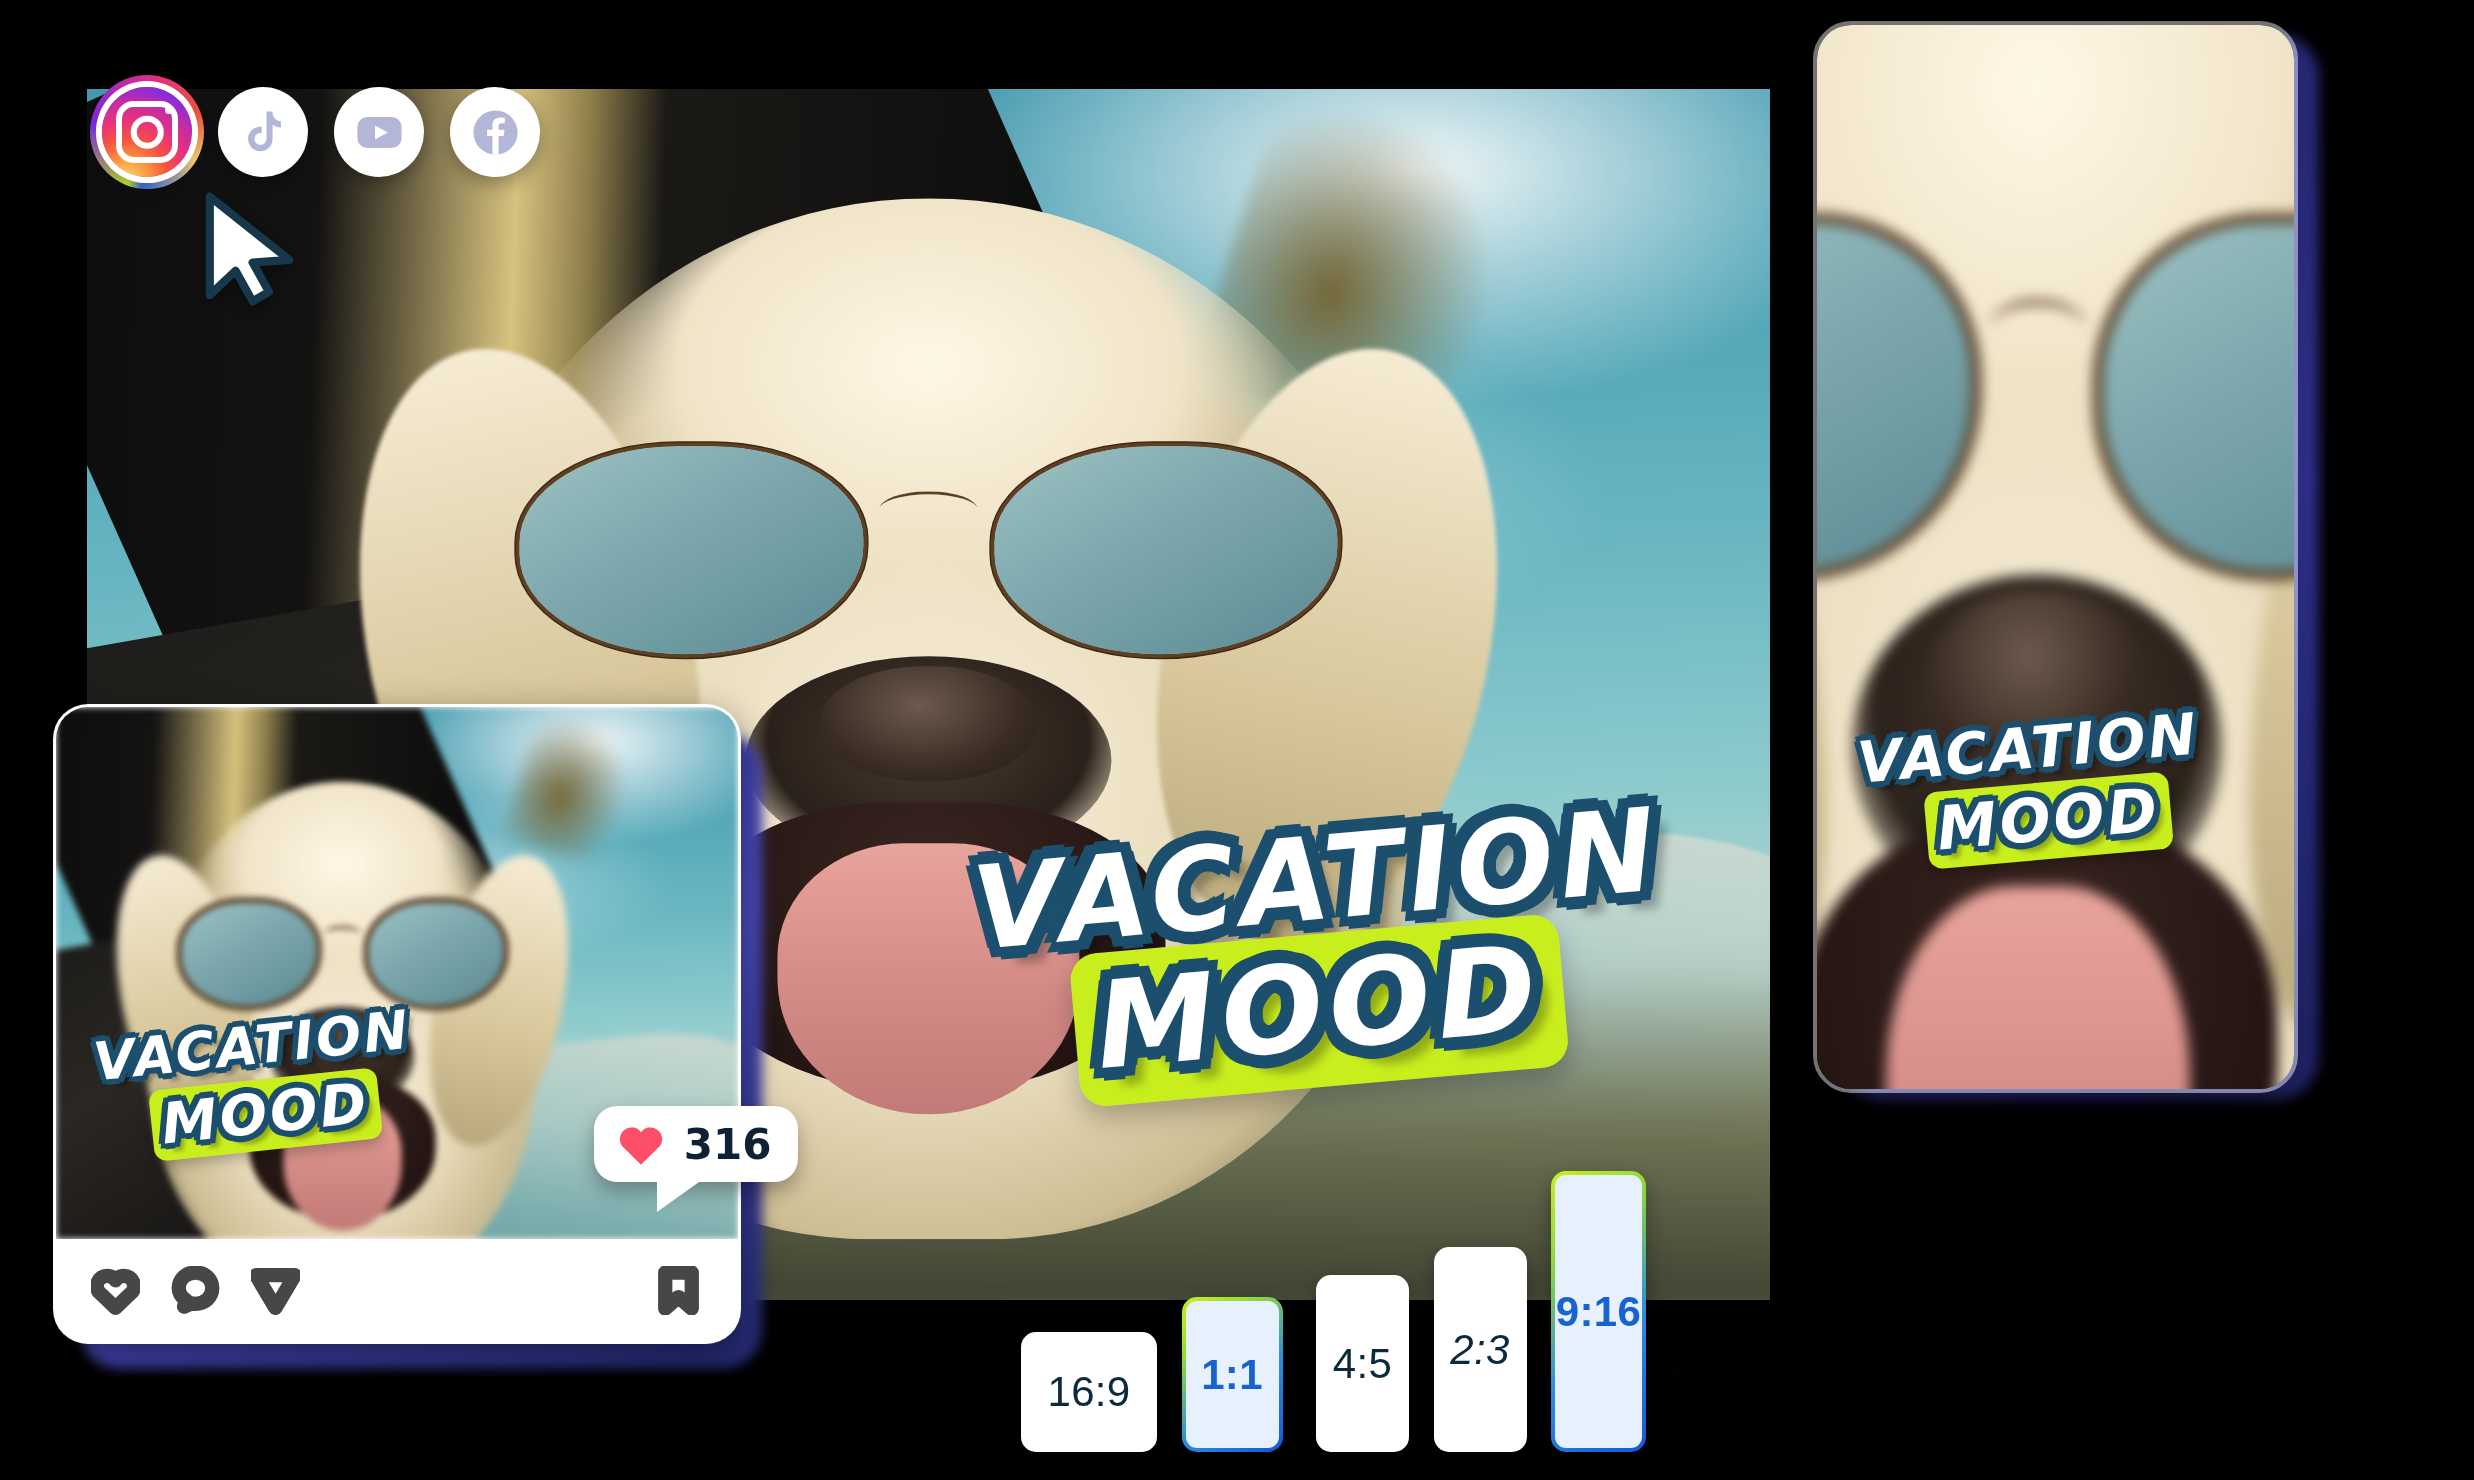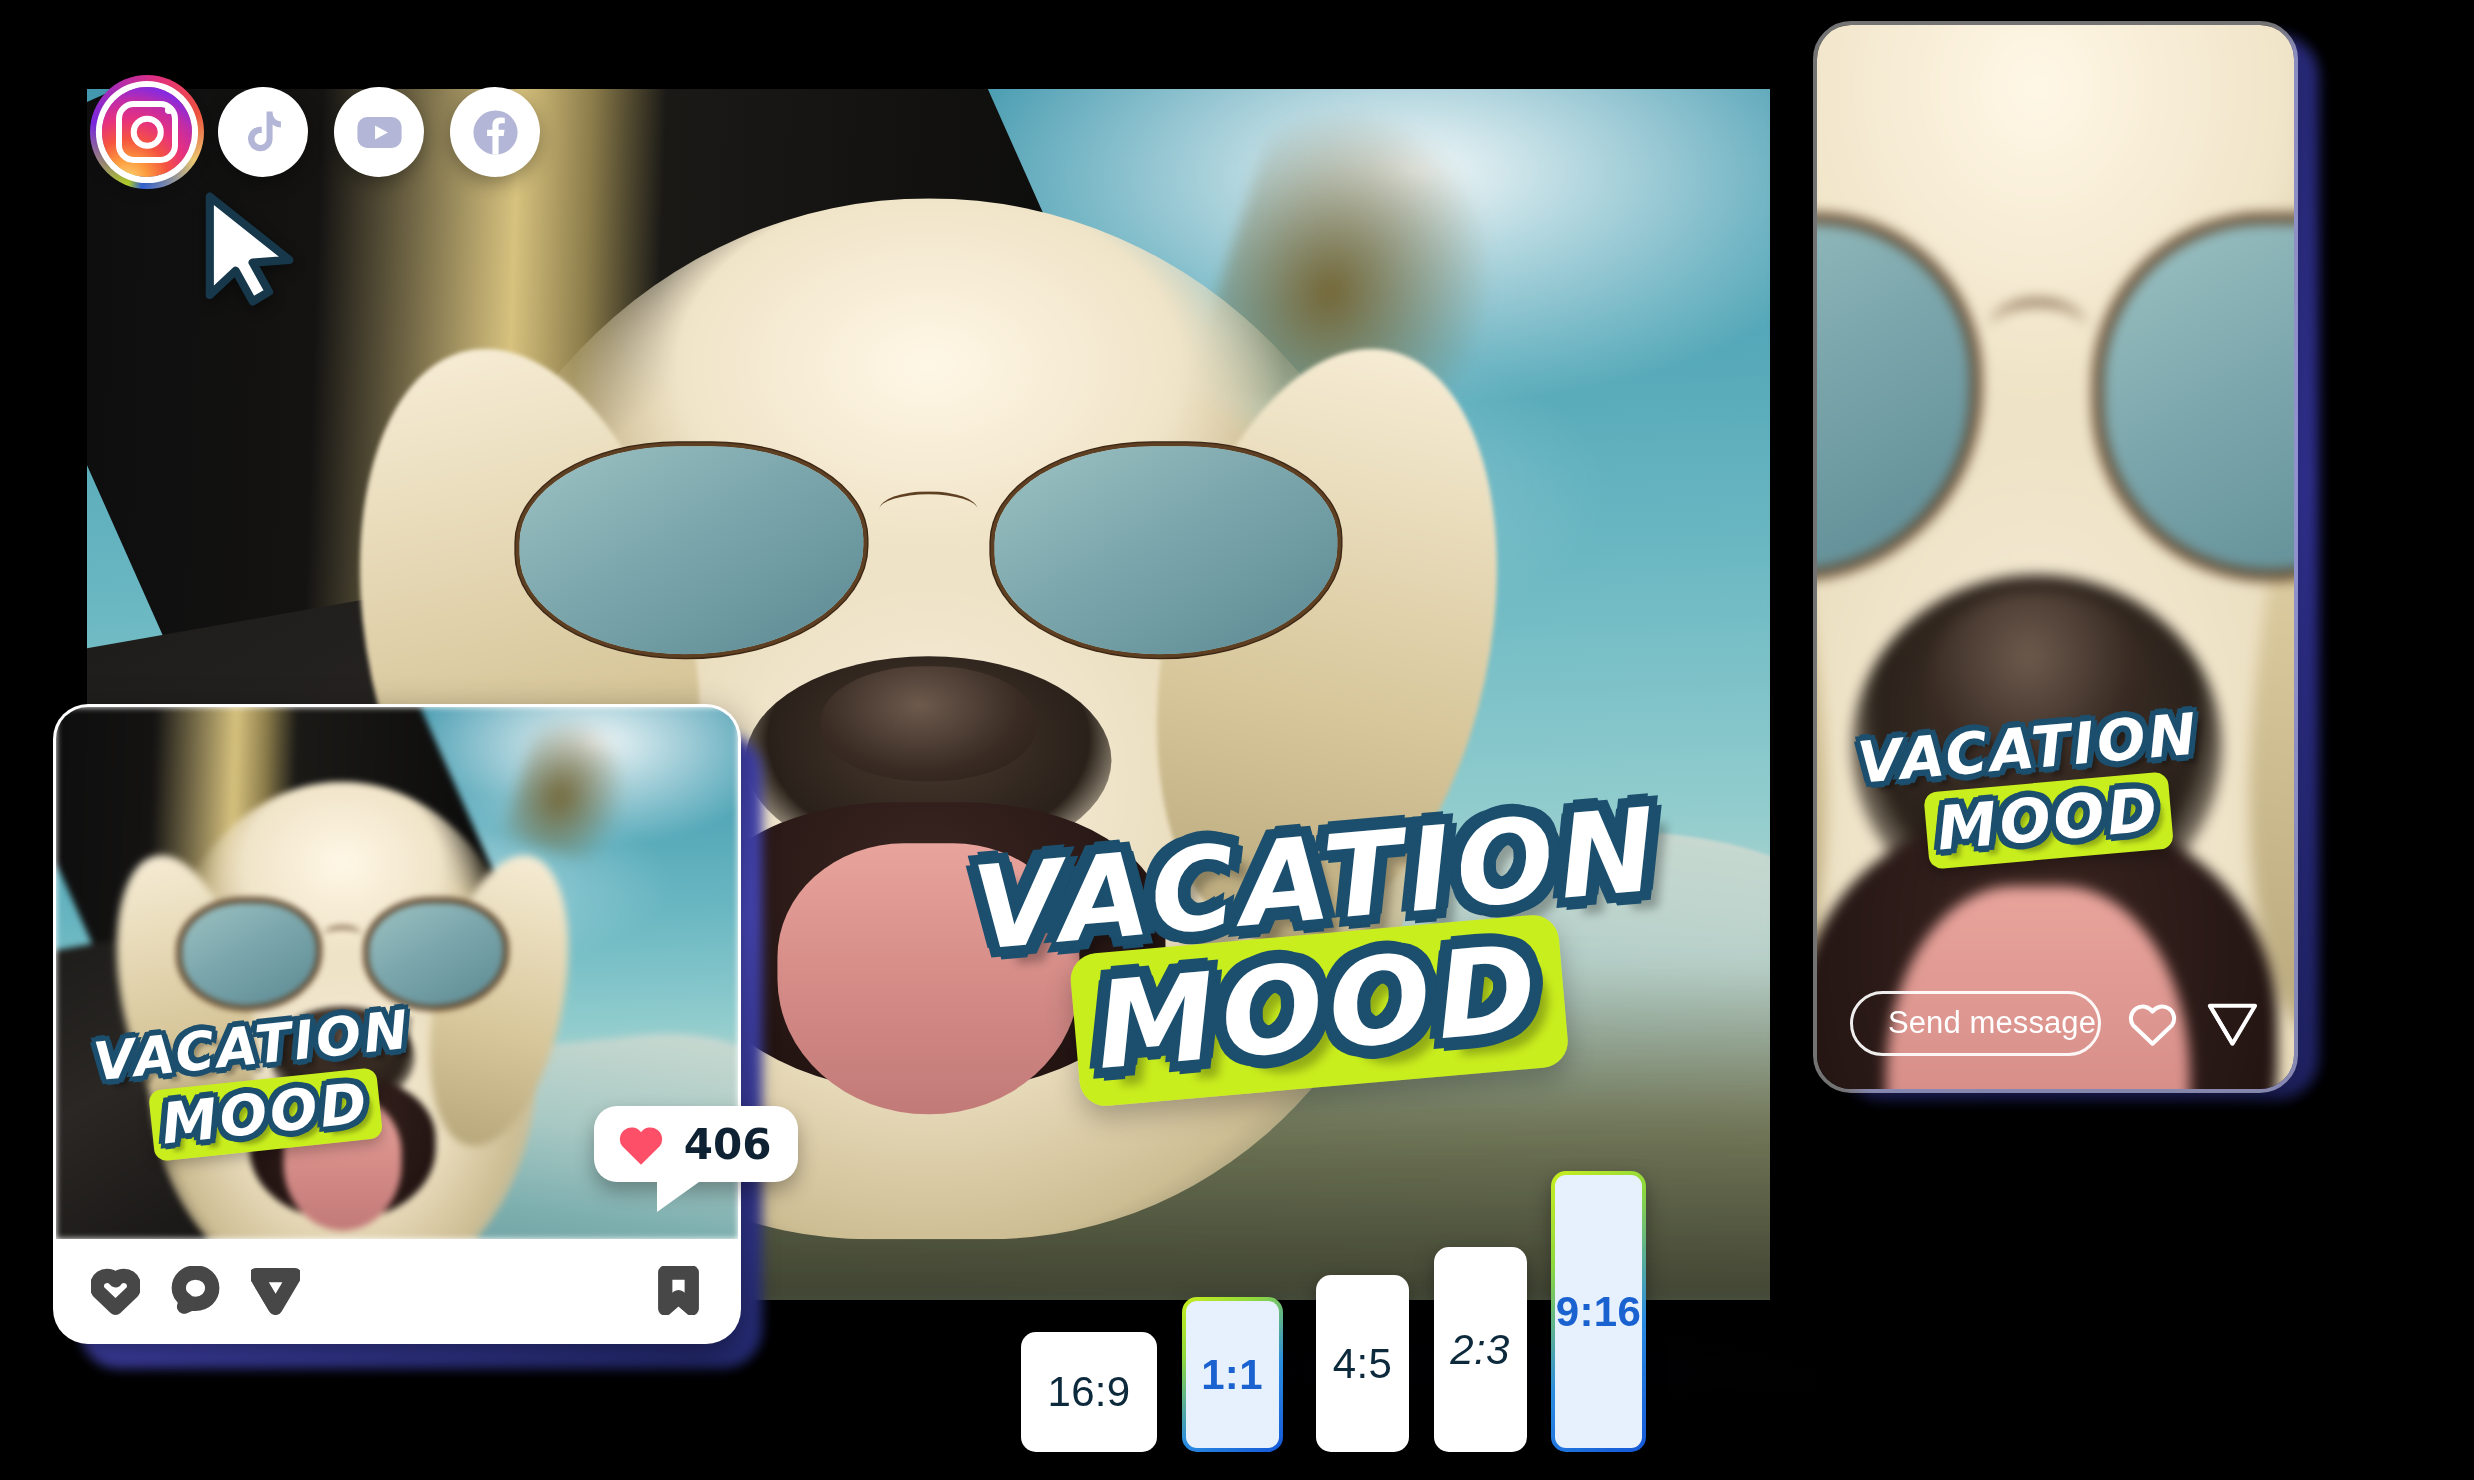--- a/index.html
+++ b/index.html
@@ -280,32 +280,20 @@
           <div class="tongue"></div>
       </div>
     </div>
     <div class="sticker" style="left:40px;top:690px;transform:rotate(-5deg);z-index:5;">
       <div class="hw" style="font-size:57px;">VACATION</div>
     </div>
     <div class="sticker" style="left:109px;top:759px;transform:rotate(-5deg);z-index:5;">
       <span class="hw hw-chip" style="font-size:60px;">MOOD</span>
     </div>
 
-    <div id="story-bottombar">
-      <div id="send-pill">
-        <span>Send message</span>
-      </div>
-      <svg width="57" height="57" viewBox="0 0 24 24">
-        <path d="M12 20.5 3.8 12.7A4.9 4.9 0 0 1 12 7a4.9 4.9 0 0 1 8.2 5.7Z" fill="none" stroke="#ffffff" stroke-width="1.7" stroke-linejoin="round"></path>
-      </svg>
-      <svg width="57" height="57" viewBox="0 0 24 24">
-        <path d="M2.5 4.5h19L12 20.5Z" fill="none" stroke="#ffffff" stroke-width="1.7" stroke-linejoin="round"></path>
-        <path d="M2.5 4.5 12 20.5" fill="none" stroke="#ffffff" stroke-width="1.7"></path>
-      </svg>
-    </div>
   </div>
 
   <div id="post-shadow"></div>
   <div id="post-card">
     <div id="post-media">
       <div class="photo blurp">
         <div class="sky"></div>
         <div class="palm"></div>
         <div class="doorframe"></div>
         <div class="doorpanel"></div>
@@ -348,21 +336,21 @@
       <svg width="49" height="49" viewBox="0 0 24 24">
         <path d="M5.5 3.2h13v17.6L12 15.2l-6.5 5.6Z" class="pa-icn" stroke-linejoin="round" stroke-width="1.7"></path>
       </svg>
     </div>
   </div>
 
   <div id="like-bubble">
     <svg width="50" height="46" viewBox="0 0 24 22">
       <path d="M12 21 2.9 11.9A5.4 5.4 0 0 1 12 5.4 5.4 5.4 0 0 1 21.1 11.9Z" fill="#fd4f68"></path>
     </svg>
-    <span id="like-count">406</span>
+    <span id="like-count">316</span>
   </div>
 
   <div id="ratio-bar">
     <div class="ratio" id="r-169">
       <span>16:9</span>
     </div>
     <div class="ratio sel" id="r-11">
       <span>1:1</span>
     </div>
     <div class="ratio" id="r-45">

